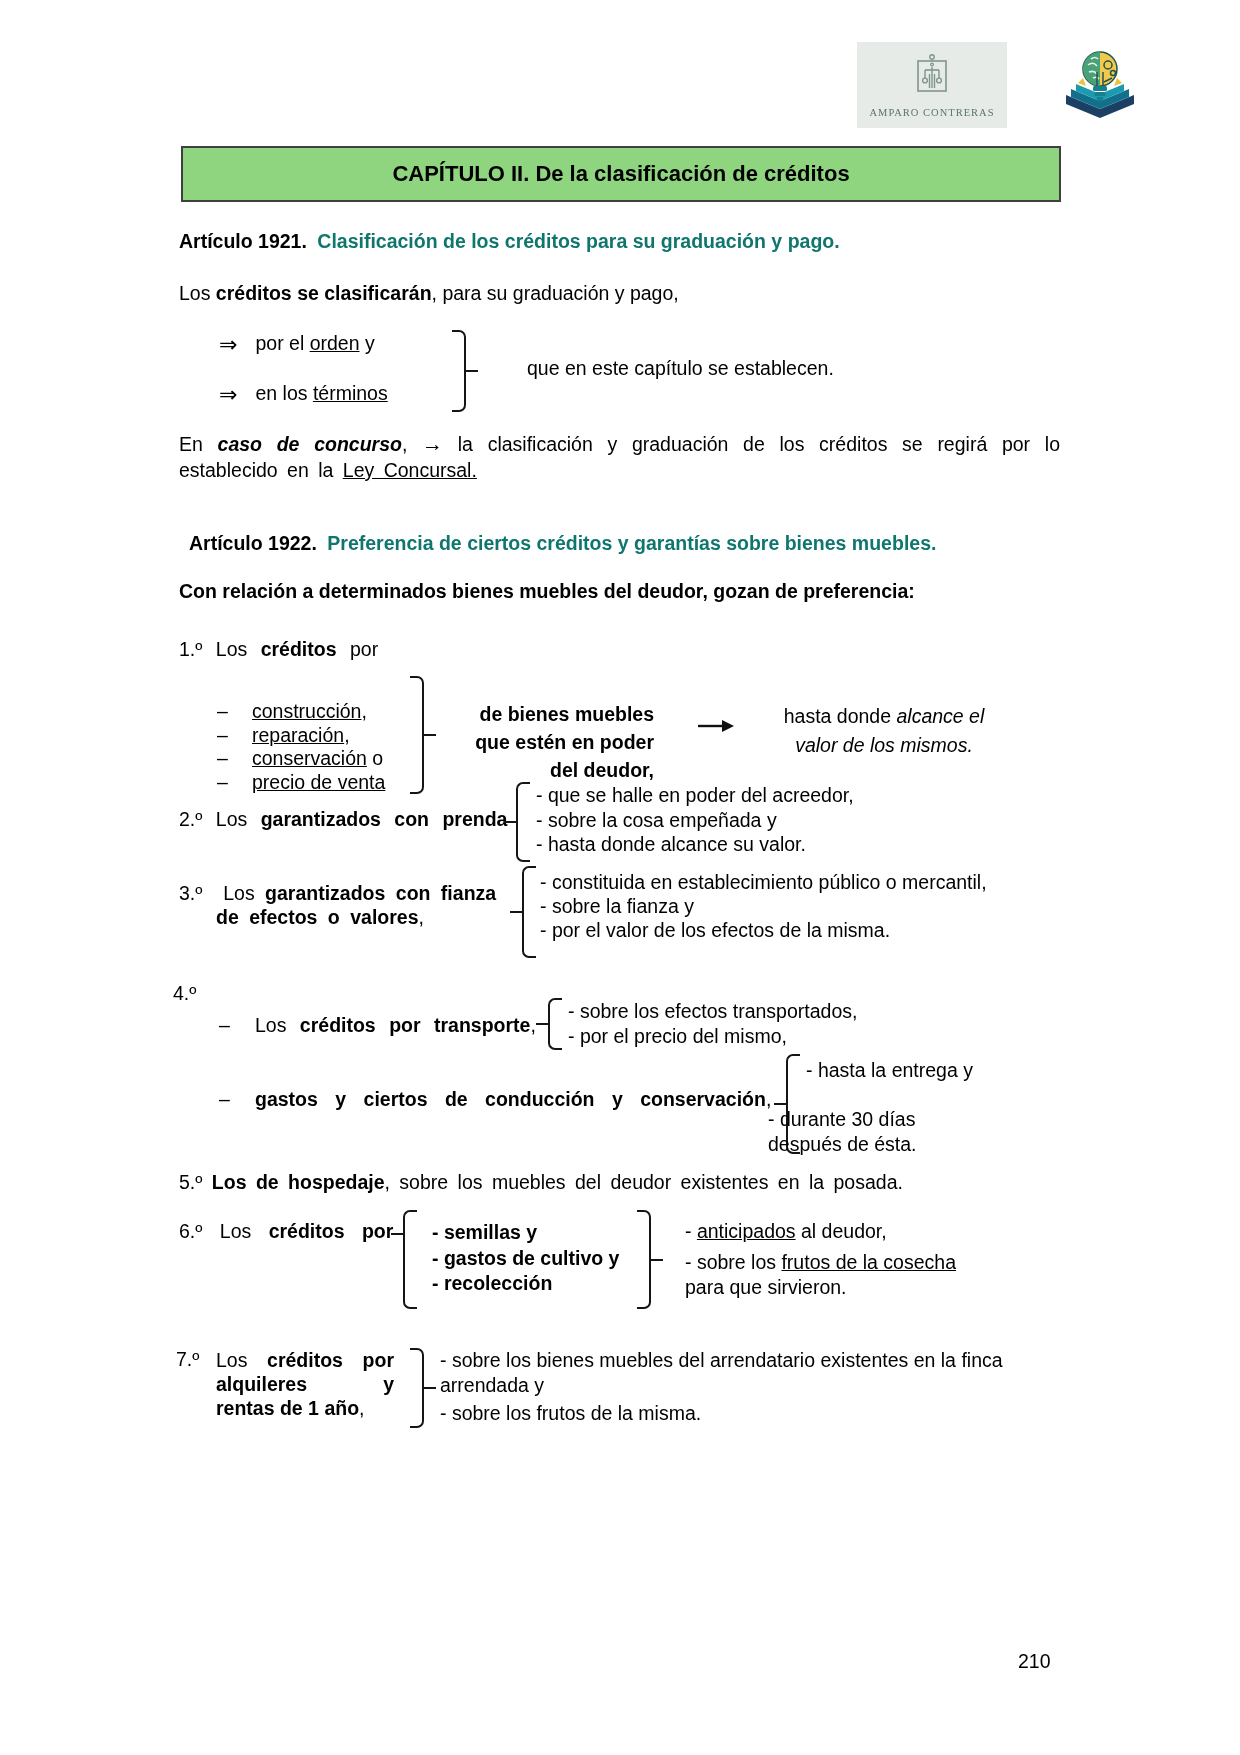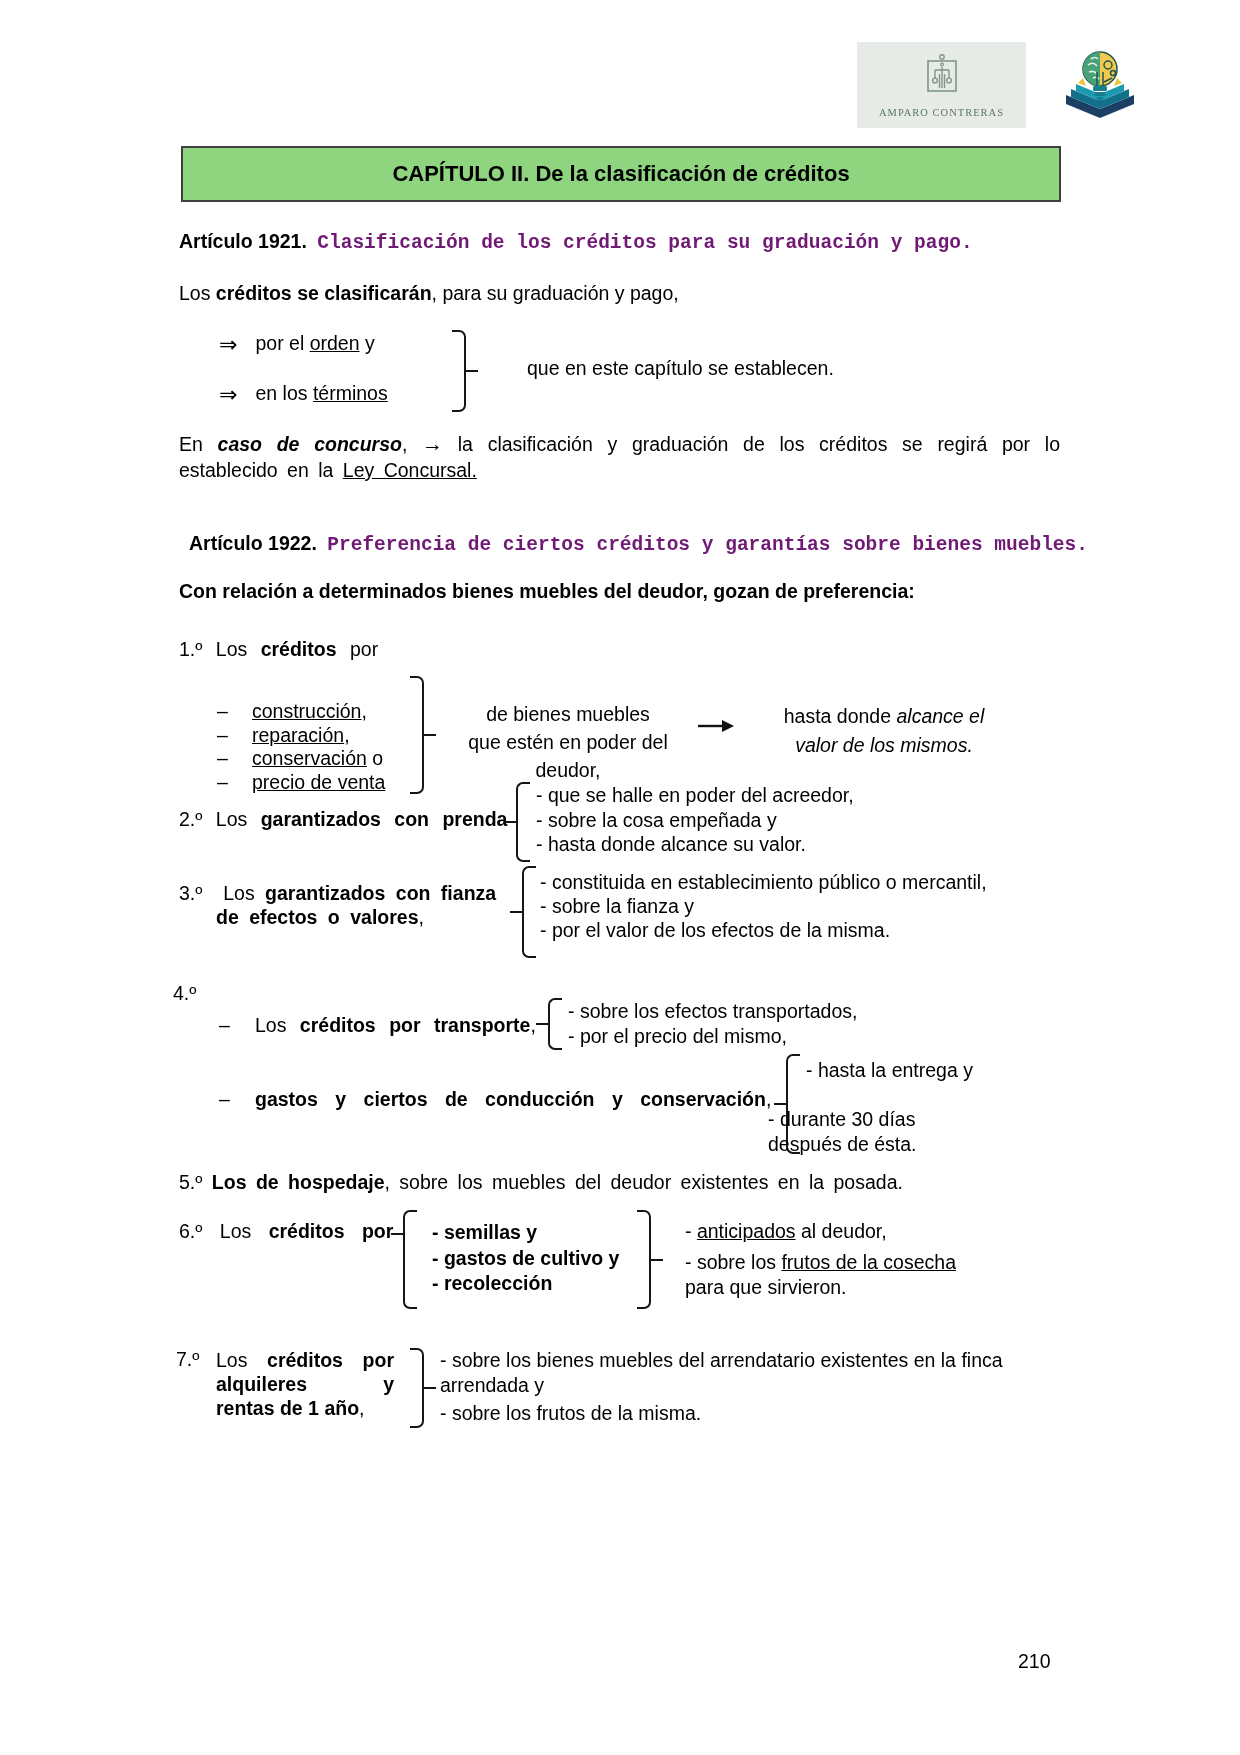--- a/index.html
+++ b/index.html
@@ -3,25 +3,25 @@
 <meta charset="utf-8">
 <style>
   html,body{margin:0;padding:0;background:#ffffff;}
   .page{position:relative;width:1240px;height:1755px;background:#fff;overflow:hidden;
         font-family:"Liberation Sans","DejaVu Sans",sans-serif;font-size:19.5px;color:#000;}
   .abs{position:absolute;}
   .b{font-weight:bold;}
   .u{text-decoration:underline;}
   .it{font-style:italic;}
   .bi{font-weight:bold;font-style:italic;}
-  .blue{color:#701a75;font-family:Liberation Mono, monospace;}
+  .blue{color:#0f766e;}
   .nw{white-space:nowrap;}
   .banner{left:181px;top:146px;width:876px;height:52px;background:#8fd47f;border:2px solid #3f3f3f;
           display:flex;align-items:center;justify-content:center;font-weight:bold;font-size:22px;}
-  .logobox{left:857px;top:42px;width:169px;height:86px;background:#e6ebe7;
+  .logobox{left:857px;top:42px;width:150px;height:86px;background:#e6ebe7;
            display:flex;flex-direction:column;align-items:center;justify-content:center;gap:5px;}
   .brand{font-family:"Liberation Serif","DejaVu Serif",serif;font-size:10.5px;letter-spacing:1px;color:#5d7568;}
   
   .brkR{border:2px solid #151515;border-left:none;border-radius:0 7px 7px 0;width:12px;}
   .brkR::after{content:"";position:absolute;top:50%;right:-14px;width:14px;height:0;
                border-top:2px solid #151515;margin-top:-1px;}
   .brkL{border:2px solid #151515;border-right:none;border-radius:7px 0 0 7px;width:12px;}
   .brkL::before{content:"";position:absolute;top:50%;left:-14px;width:14px;height:0;
                 border-top:2px solid #151515;margin-top:-1px;}
   .tickHigh::before{top:22px !important;}
@@ -127,21 +127,21 @@
     <div class="flexrow nw">
         <span class="dash">–</span>
         <span><span class="u">conservación</span><span> o</span></span>
       </div>
     <div class="flexrow nw">
         <span class="dash">–</span>
         <span><span class="u">precio de venta</span><span></span></span>
       </div>
   </div>
   <div class="abs brkR" style="left:410px;top:676px;height:114px;"></div>
-  <div class="abs" style="left:468px;top:700px;width:200px;text-align:center;line-height:28px;">de bienes muebles que estén en poder del deudor,</div>
+  <div class="abs" style="left:454px;top:700px;width:200px;text-align:right;line-height:28px;font-weight:bold;">de bienes muebles que estén en poder del deudor,</div>
   <div class="abs" style="left:698px;top:715px;">
     <svg width="36" height="14" viewBox="0 0 36 14">
         <line x1="0" y1="7" x2="25" y2="7" stroke="#111" stroke-width="2.4"></line>
         <polygon points="24,1 36,7 24,13" fill="#111"></polygon>
       </svg>
   </div>
   <div class="abs" style="left:768px;top:702px;width:232px;text-align:center;line-height:29px;">
     <span>hasta donde </span><span class="it">alcance el valor de los mismos.</span>
   </div>
 

